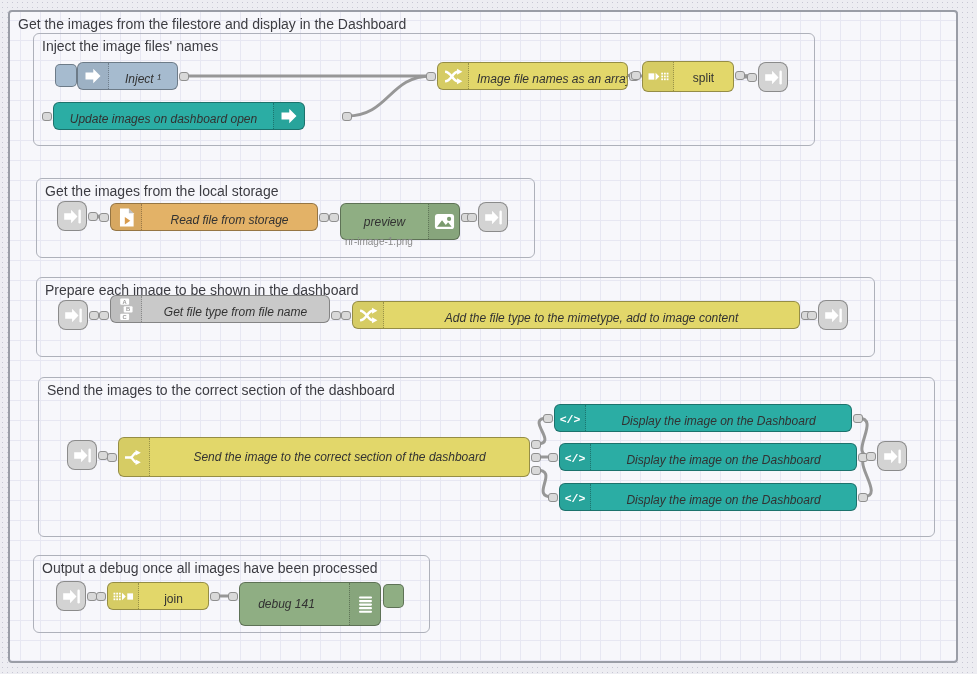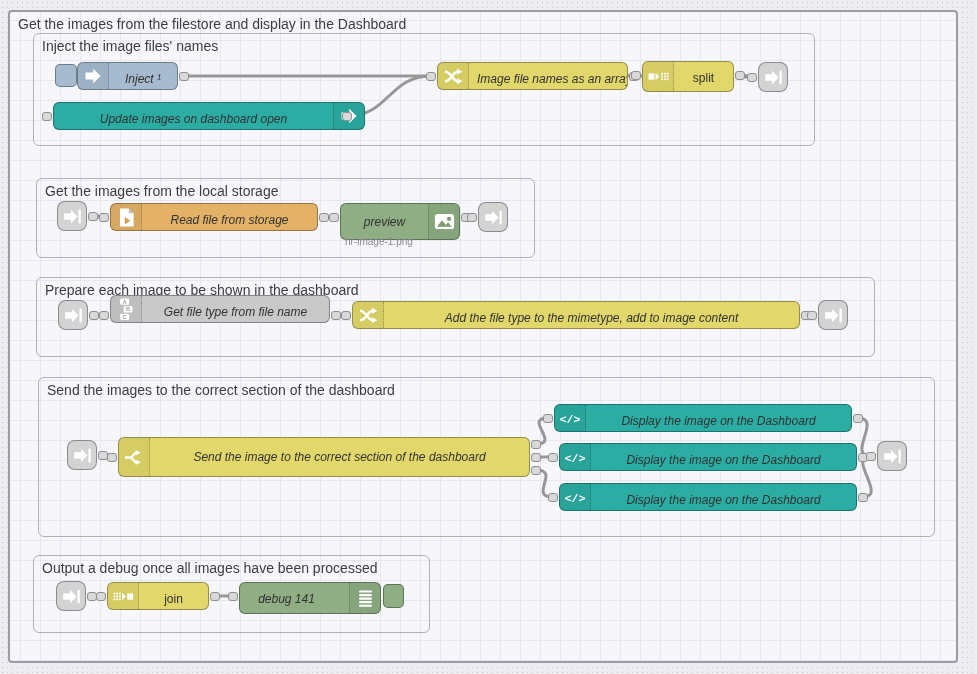--- a/index.html
+++ b/index.html
@@ -72,21 +72,21 @@
     <div class="node" style="left: 77px; top: 62px; width: 101px; height: 28px; background: rgb(166, 187, 207);">
       <div class="icon-region left">
         <svg width="20" height="20" viewBox="0 0 16 16">
           <path fill="#fff" d="M2 5.2h6.2V2.2L14 8l-5.8 5.8v-3H2z"></path>
         </svg>
       </div>
       <span class="label italic">Inject ¹</span>
     </div>
     <div class="port" style="left: 179px; top: 71.5px;"></div>
     <div class="node-button" style="background: rgb(166, 187, 207); left: 55px; top: 64px; width: 22px; height: 23px;"></div>
-    <div class="node" style="left: 53px; top: 102px; width: 312px; height: 28px; background: rgb(43, 173, 164);">
+    <div class="node" style="left: 53px; top: 102px; width: 252px; height: 28px; background: rgb(43, 173, 164);">
       <span class="label italic">Update images on dashboard open</span>
       <div class="icon-region right">
         <svg width="20" height="20" viewBox="0 0 16 16">
           <path fill="#fff" d="M2 5.2h6.2V2.2L14 8l-5.8 5.8v-3H2z"></path>
         </svg>
       </div>
     </div>
     <div class="port" style="left: 42px; top: 111.5px;"></div>
     <div class="port" style="left: 342px; top: 111.5px;"></div>
     <div class="node" style="left: 437px; top: 62px; width: 191px; height: 28px; background: rgb(226, 215, 106);">
@@ -310,21 +310,21 @@
             <rect x="5.7" y="9.8" width="1.7" height="1.7"></rect>
           </g>
           <path fill="#fff" d="M8.6 4.4 L12.2 8 L8.6 11.6z"></path>
           <rect fill="#fff" x="13.6" y="5" width="5.5" height="6"></rect>
         </svg>
       </div>
       <span class="label">join</span>
     </div>
     <div class="port" style="left: 96px; top: 591.5px;"></div>
     <div class="port" style="left: 210px; top: 591.5px;"></div>
-    <div class="node" style="left: 239px; top: 582px; width: 142px; height: 32px; background: rgb(143, 174, 131); gap: 16px;">
+    <div class="node" style="left: 239px; top: 582px; width: 142px; height: 44px; background: rgb(143, 174, 131); gap: 16px;">
       <span class="label italic">debug 141</span>
       <div class="icon-region right">
         <svg width="17" height="19" viewBox="0 0 14 16">
           <g fill="#fff">
             <rect x="1.5" y="1.2" width="11" height="1.8" rx="0.9"></rect>
             <rect x="1.5" y="4.2" width="11" height="1.8" rx="0.9"></rect>
             <rect x="1.5" y="7.2" width="11" height="1.8" rx="0.9"></rect>
             <rect x="1.5" y="10.2" width="11" height="1.8" rx="0.9"></rect>
             <rect x="1.5" y="13.2" width="11" height="1.8" rx="0.9"></rect>
           </g>

